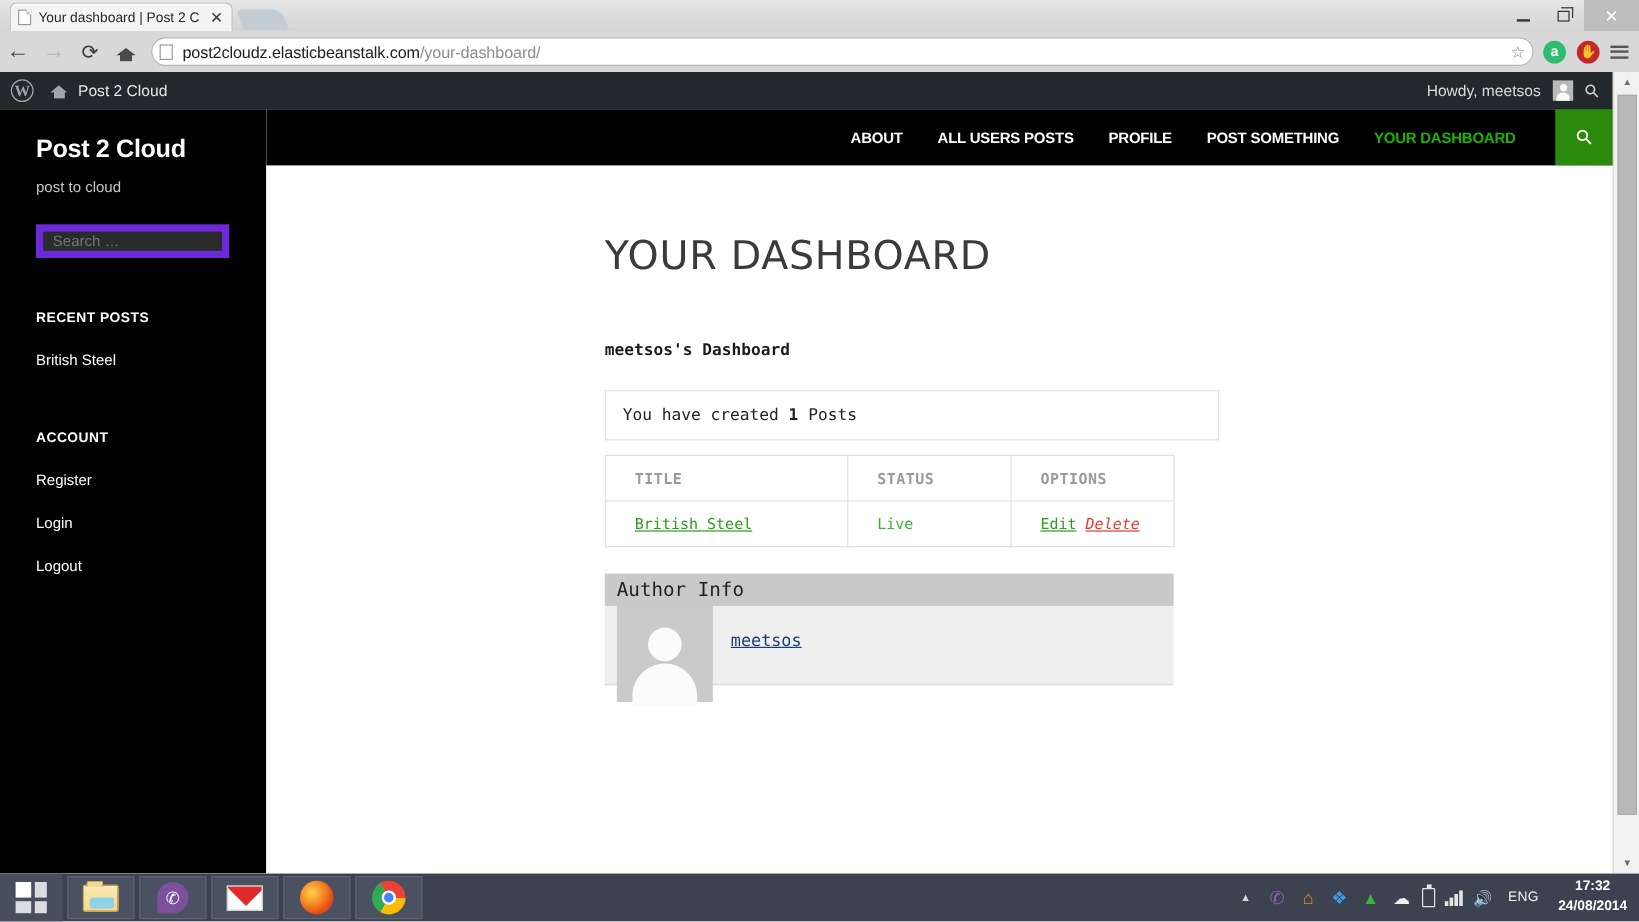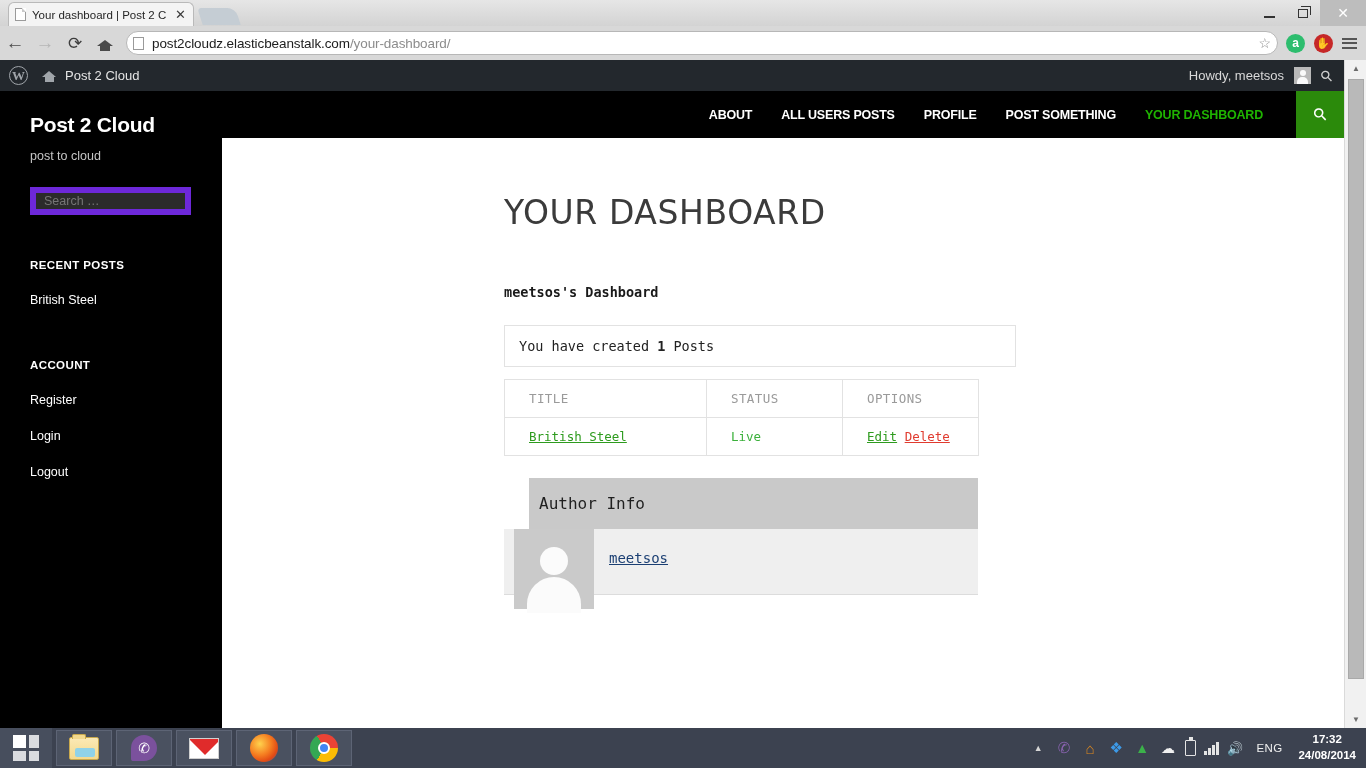--- a/index.html
+++ b/index.html
@@ -112,29 +112,29 @@
   .mono { font-family: "DejaVu Sans Mono", "Liberation Mono", monospace; }
   .dash-sub { font-size: 13.5px; font-weight: bold; color: #1a1a1a; margin-top: 52px; }
 
   .count-box { width: 512px; margin-top: 25px; border: 1px solid #e2e2e2; padding: 12px 14px;
                font-size: 13.5px; color: #222; }
   .count-box b { font-weight: bold; }
 
   .posts-table { width: 474px; margin-top: 12px; border-collapse: collapse; table-layout: fixed; }
   .posts-table th, .posts-table td { border: 1px solid #e2e2e2; text-align: left; padding: 11px 0 11px 24px;
                                      font-size: 12.5px; }
-  .posts-table th { color: #9a9a9a; font-weight: normal; letter-spacing: 0.4px; }
+  .posts-table th { color: #9a9a9a; font-weight: bold; letter-spacing: 0.4px; }
   .posts-table td { height: 34px; }
   .col-title { width: 202px; } .col-status { width: 136px; } .col-options { width: 136px; }
   .lnk-green { color: #2e9b1e; text-decoration: underline; }
-  .lnk-red { color: #e03b2f; text-decoration: underline; }
+  .lnk-red { color: #e03b2f; text-decoration: underline; font-style: italic; }
   .txt-live { color: #3bb03b; }
 
   .author-panel { width: 474px; margin-top: 22px; }
-  .author-head { background: #c9c9c9; padding: 16px 10px; font-size: 16px; color: #1f1f1f; margin-left: 25px; }
+  .author-head { background: #c9c9c9; padding: 4px 10px; font-size: 16px; color: #1f1f1f; }
   .author-body { background: #efefef; height: 66px; border-bottom: 1px solid #dcdcdc; position: relative; }
   .author-avatar { position: absolute; left: 10px; top: 0; width: 80px; height: 80px; background: #cacaca; }
   .author-avatar:before { content:''; position:absolute; left:26px; top:18px; width:28px; height:28px;
                           border-radius:50%; background:#fbfbfb; }
   .author-avatar:after { content:''; position:absolute; left:13px; top:48px; width:54px; height:36px;
                          border-radius: 27px 27px 0 0; background:#fbfbfb; }
   .author-name { position: absolute; left: 105px; top: 21px; font-size: 14px; color: #1b3f73;
                  text-decoration: underline; }
 
   

